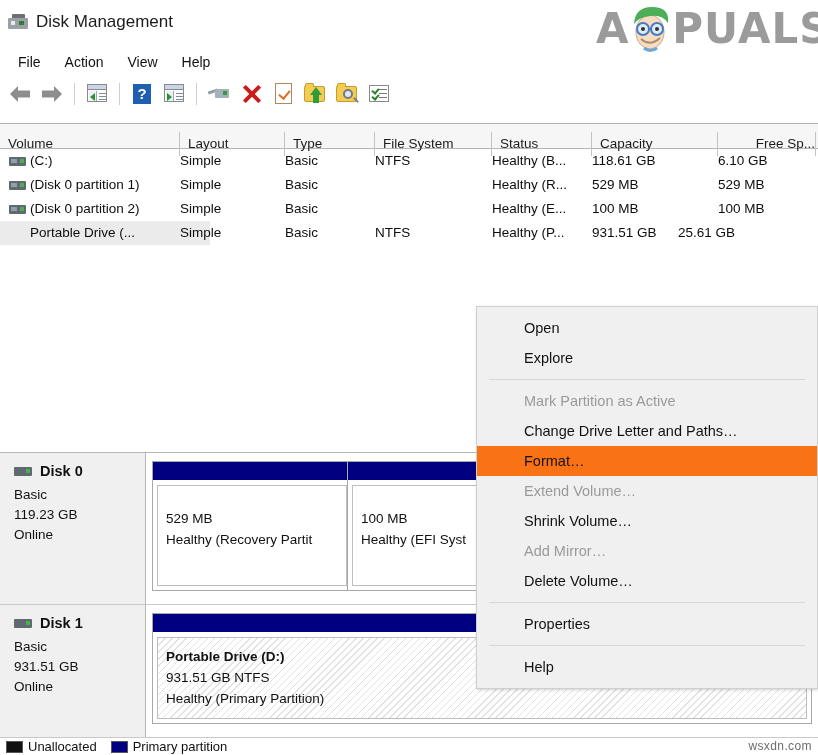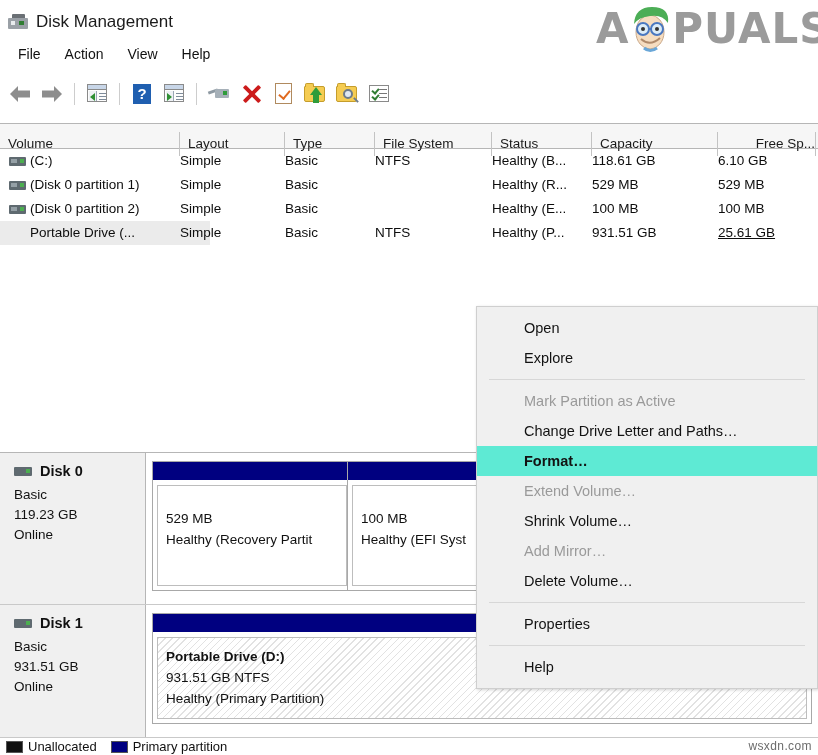--- a/index.html
+++ b/index.html
@@ -90,21 +90,21 @@
     color: #1b1b1b;
     font-family: "Liberation Sans", sans-serif;
   }
 
   
   .menubar {
     position: absolute;
     left: 0; top: 44px;
     width: 818px; height: 28px;
     display: flex;
-    align-items: flex-start;
+    align-items: flex-end;
     padding-left: 6px;
     box-sizing: border-box;
   }
   .menu-item {
     font-size: 14px;
     color: #111111;
     padding: 2px 12px;
     cursor: default;
   }
 
@@ -484,21 +484,21 @@
   .ctx-item {
     height: 30px;
     line-height: 30px;
     padding-left: 47px;
     font-size: 14.5px;
     color: #121212;
     white-space: nowrap;
     cursor: default;
   }
   .ctx-item.disabled { color: #9a9a9a; }
-  .ctx-item.highlight { background: #5eead4; font-weight: bold; }
+  .ctx-item.highlight { background: #f97316; }
   .ctx-sep {
     height: 1px;
     margin: 6px 12px 6px 12px;
     background: #d7d7d7;
   }
 </style>
 </head>
 <body>
 
 <div class="titlebar">
@@ -644,21 +644,21 @@
       <div class="cell" style="left: 718px; width: 98px;">100 MB</div>
     </div>
     <div class="vol-row">
       <div class="vol-icon"></div>
       <div class="cell name sel-name" style="left: 0px; width: 180px;">Portable Drive (...</div>
       <div class="cell" style="left: 180px; width: 105px;">Simple</div>
       <div class="cell" style="left: 285px; width: 90px;">Basic</div>
       <div class="cell" style="left: 375px; width: 117px;">NTFS</div>
       <div class="cell" style="left: 492px; width: 100px;">Healthy (P...</div>
       <div class="cell" style="left: 592px; width: 126px;">931.51 GB</div>
-      <div class="cell" style="left: 718px; width: 98px; text-decoration: underline;">25.61 GB</div>
+      <div class="cell" style="left: 678px; width: 98px;">25.61 GB</div>
     </div>
   </div>
 
 <div class="graph-area" id="graph-area">
     <div class="disk-block" style="top: 0px; height: 152px;">
       <div class="disk-info">
         <div class="disk-title"><span class="dicon"></span><span>Disk 0</span></div>
         <div class="disk-line">Basic</div>
         <div class="disk-line">119.23 GB</div>
         <div class="disk-line">Online</div>

